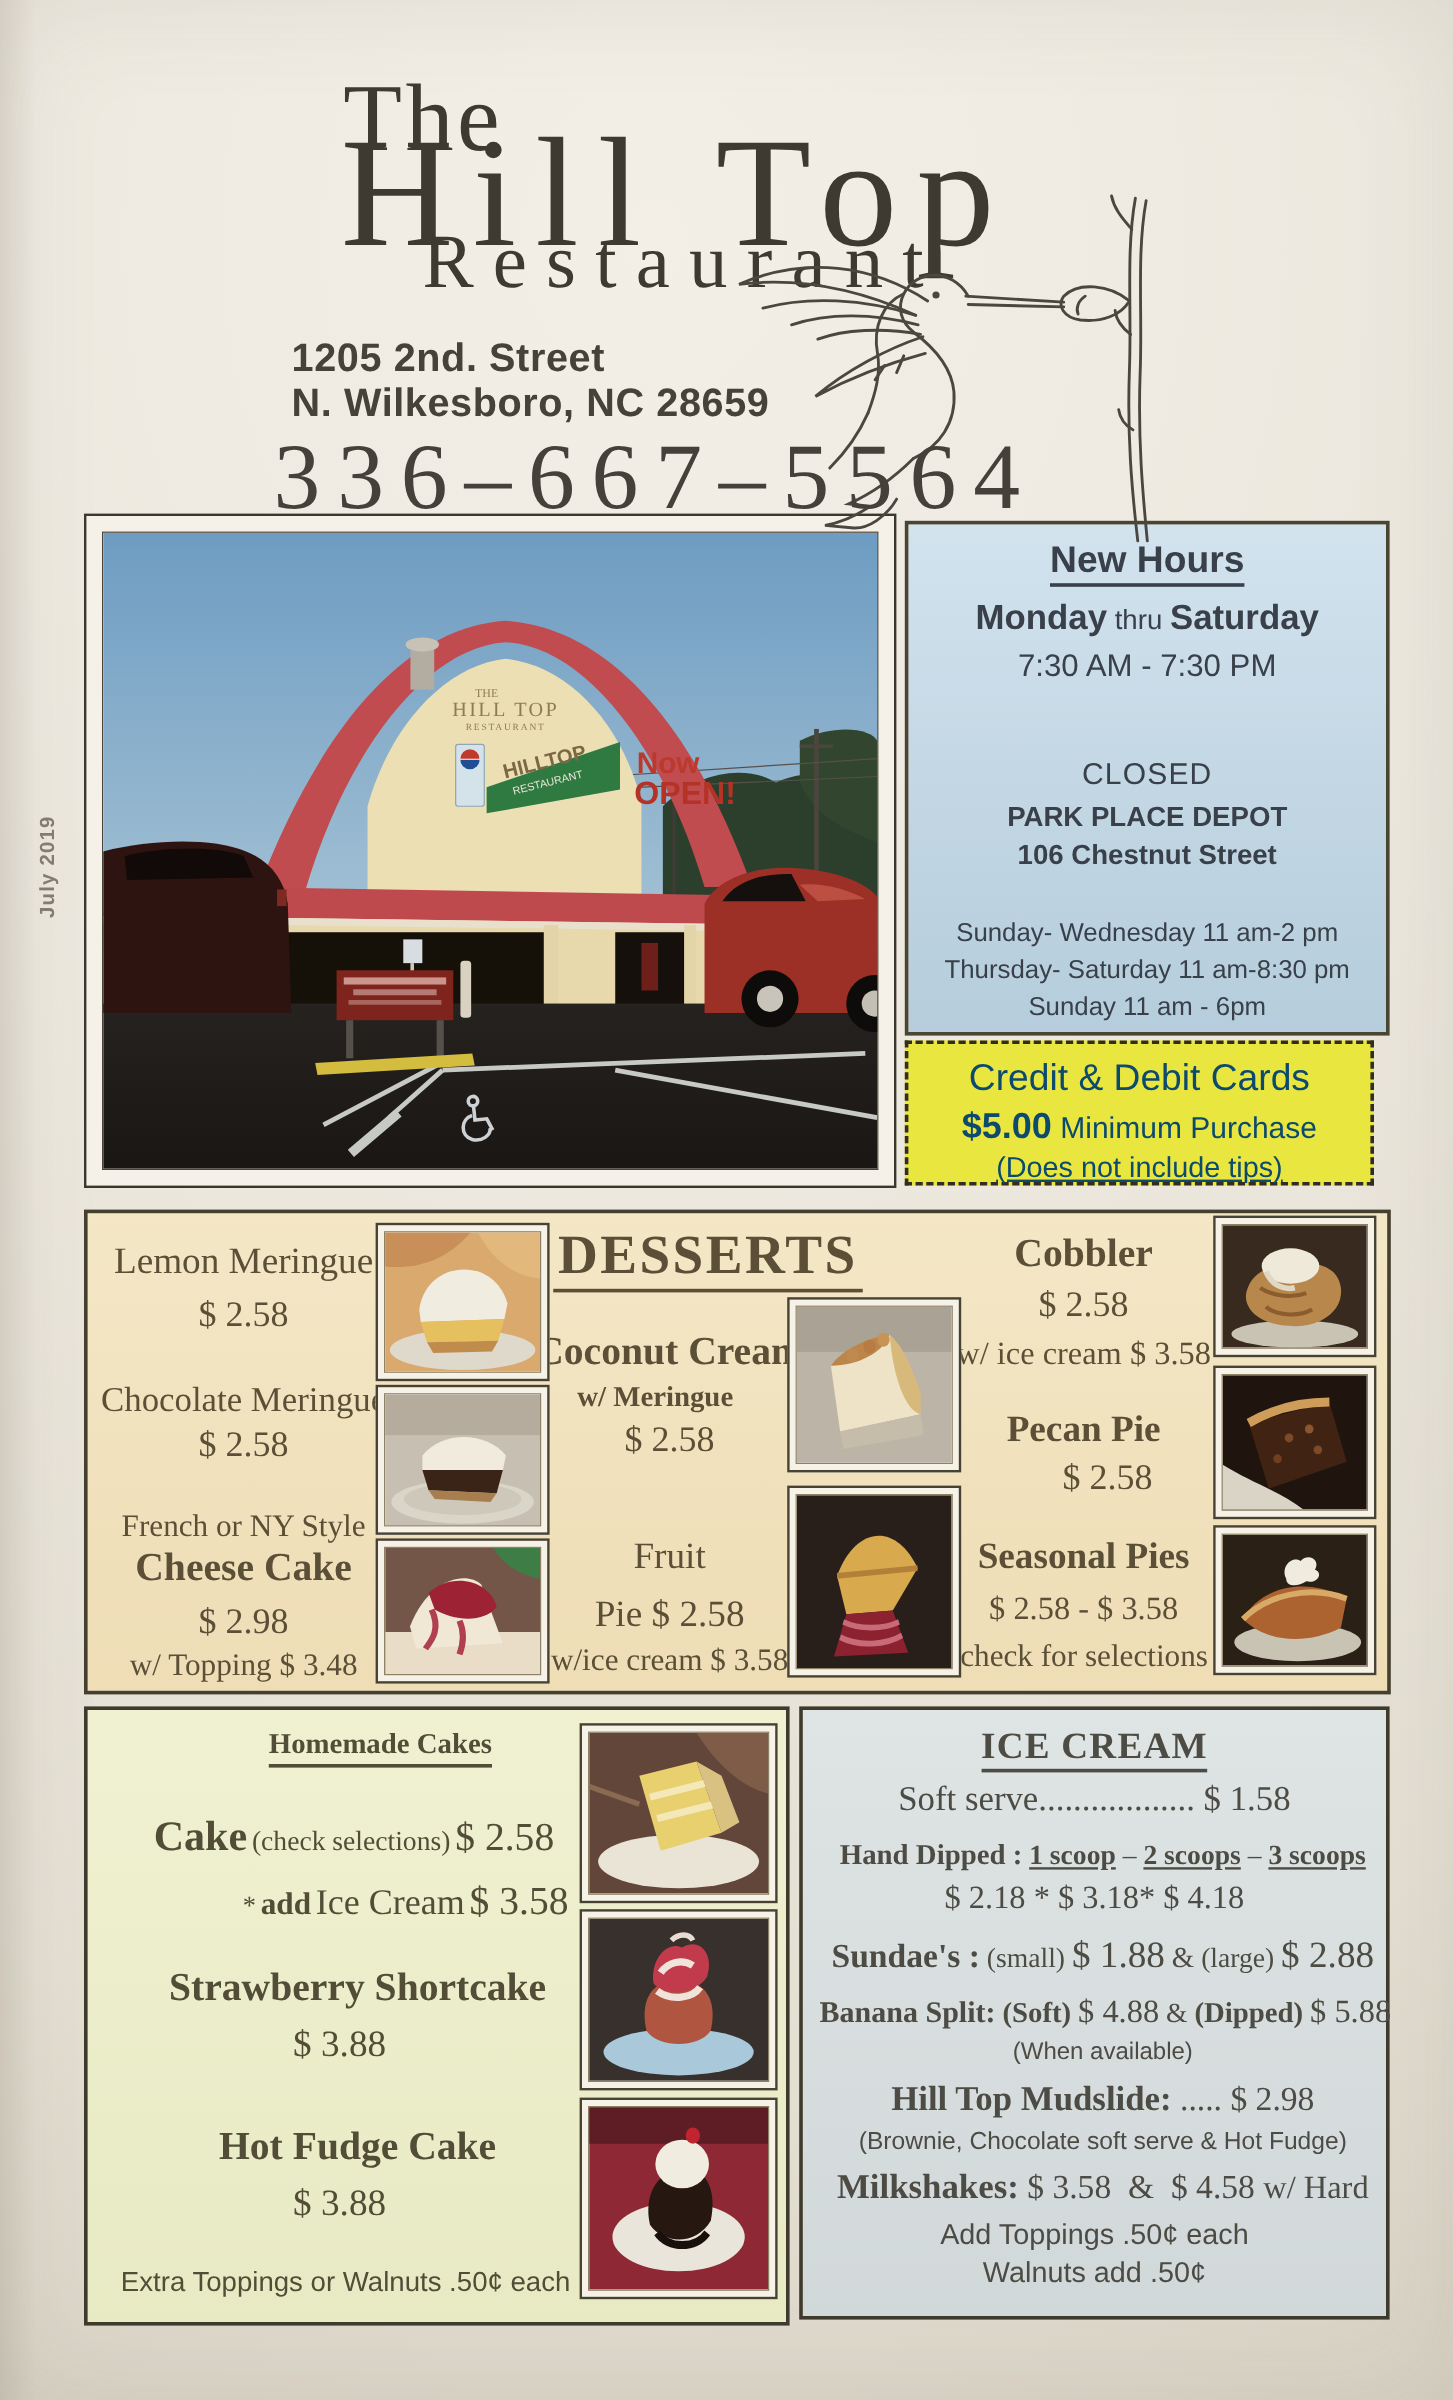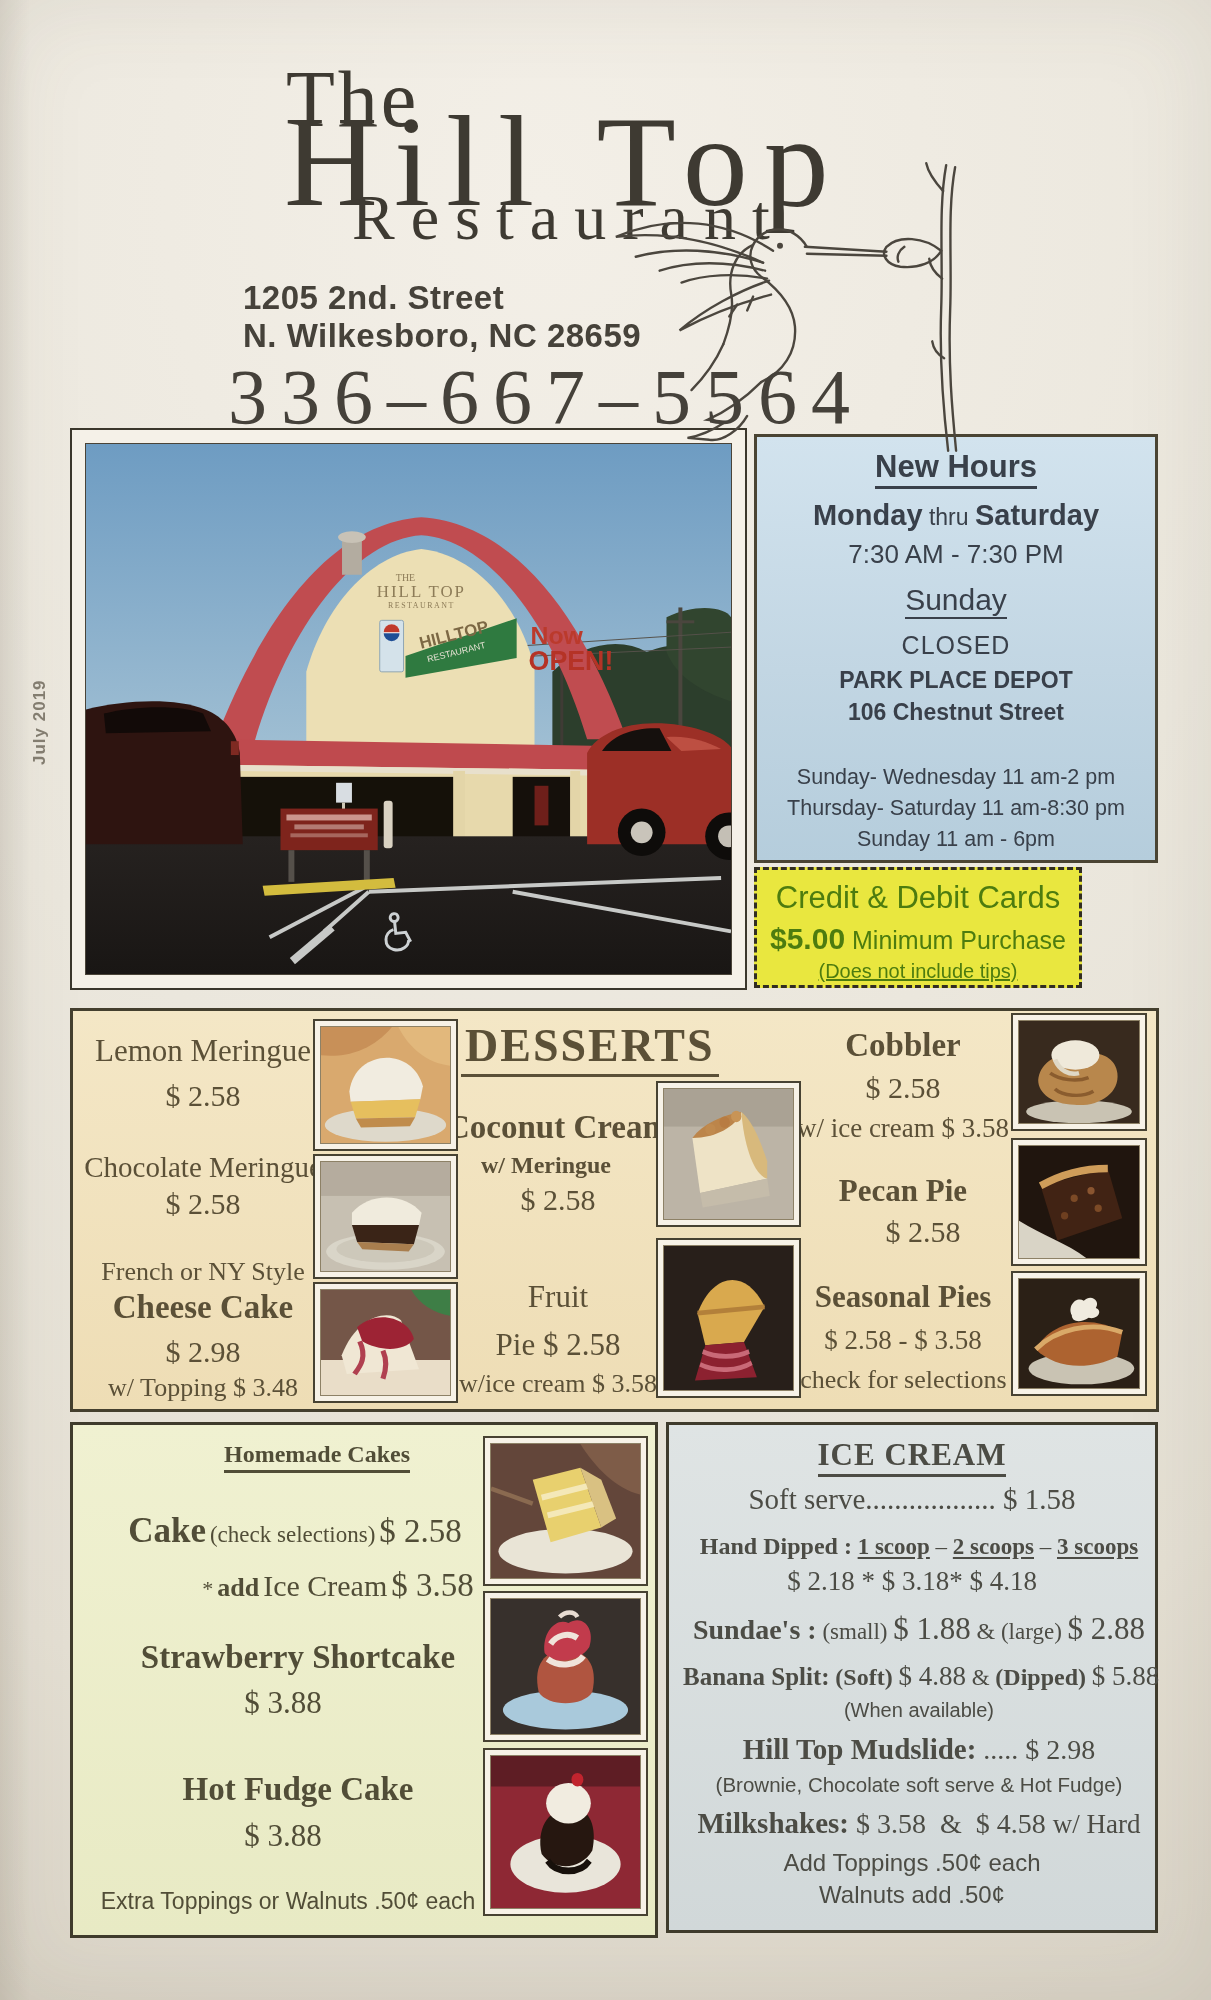--- a/index.html
+++ b/index.html
@@ -36,22 +36,22 @@
   .ln { position:absolute; left:0; right:0; text-align:center; white-space:nowrap; }
 
   
   .hours-box { position:absolute; left:754px; top:434px; width:404px; height:429px;
                border:3px solid #4a4433; color:#39404a;
                background:linear-gradient(180deg,#d2e3ee 0%,#c2d6e3 55%,#b5cddc 100%); }
   .hb-title { font-size:31px; font-weight:bold; border-bottom:3px solid #39404a; padding-bottom:1px; display:inline-block; }
   .hb-sun   { font-size:30px; font-weight:500; border-bottom:2px solid #39404a; display:inline-block; }
 
   
-  .credit-box { position:absolute; left:754px; top:867px; width:328px; height:121px;
-                border:3px dashed #312d22; background:#e9e73f; color:#4d7c0f; }
+  .credit-box { position:absolute; left:754px; top:867px; width:391px; height:121px;
+                border:3px dashed #312d22; background:#e9e73f; color:#0c4a6e; }
 
   
   .desserts-box { position:absolute; left:70px; top:1008px; width:1089px; height:404px;
                   border:3px solid #443f2e; color:#5b5037;
                   background:linear-gradient(180deg,#f4e7c6,#eeddb5); }
   .ds-title { font-size:46px; letter-spacing:2px; border-bottom:3px solid #5b5037; padding:0 4px 2px; display:inline-block;font-weight:bold; }
 
   
   .cakes-box { position:absolute; left:70px; top:1422px; width:588px; height:516px;
                border:3px solid #3f3b2c; color:#514d37;
@@ -211,36 +211,35 @@
   </div>
 
   <aside class="hours-box">
     <div class="ln" style="top:12px"><span class="hb-title san">New Hours</span></div>
     <div class="ln san" style="top:62px;font-size:23px">
       <span class="b" style="font-size:29px">Monday</span>
       <span>thru</span>
       <span class="b" style="font-size:29px">Saturday</span>
     </div>
     <div class="ln san" style="top:102px;font-size:26px">7:30 AM - 7:30 PM</div>
-    <div class="ln" style="top:146px"><span class="hb-sun san">Sunday</span></div>
     <div class="ln san" style="top:194px;font-size:25px;letter-spacing:1px">CLOSED</div>
     <div class="ln san b" style="top:230px;font-size:23px">PARK PLACE DEPOT</div>
     <div class="ln san b" style="top:262px;font-size:23px">106 Chestnut Street</div>
     <div class="ln san" style="top:328px;font-size:21.5px">Sunday- Wednesday 11 am-2 pm</div>
     <div class="ln san" style="top:359px;font-size:21.5px">Thursday- Saturday 11 am-8:30 pm</div>
     <div class="ln san" style="top:390px;font-size:21.5px">Sunday 11 am - 6pm</div>
   </aside>
 
   <aside class="credit-box">
     <div class="ln san" style="top:10px;font-size:31px;font-weight:500">Credit &amp; Debit Cards</div>
     <div class="ln san" style="top:52px;font-size:25px">
       <span style="font-size:30px;font-weight:600">$5.00</span>
       <span>Minimum Purchase</span>
     </div>
-    <div class="ln san" style="top:90px;font-size:20px"><span style="text-decoration:underline">(Does not include tips)</span></div>
+    <div class="ln san" style="top:90px;font-size:24px"><span style="text-decoration:underline">(Does not include tips)</span></div>
   </aside>
 
   <section class="desserts-box">
     <div class="ln" style="left:388px;right:auto;width:228px;top:8px"><span class="ds-title">DESSERTS</span></div>
 
     <div class="ln" style="left:4px;right:auto;width:252px;top:22px;font-size:31px">Lemon Meringue</div>
     <div class="ln" style="left:4px;right:auto;width:252px;top:68px;font-size:30px">$ 2.58</div>
     <div class="ln" style="left:4px;right:auto;width:252px;top:140px;font-size:29px">Chocolate Meringue</div>
     <div class="ln" style="left:4px;right:auto;width:252px;top:176px;font-size:30px">$ 2.58</div>
     <div class="ln" style="left:4px;right:auto;width:252px;top:246px;font-size:26px">French or NY Style</div>

